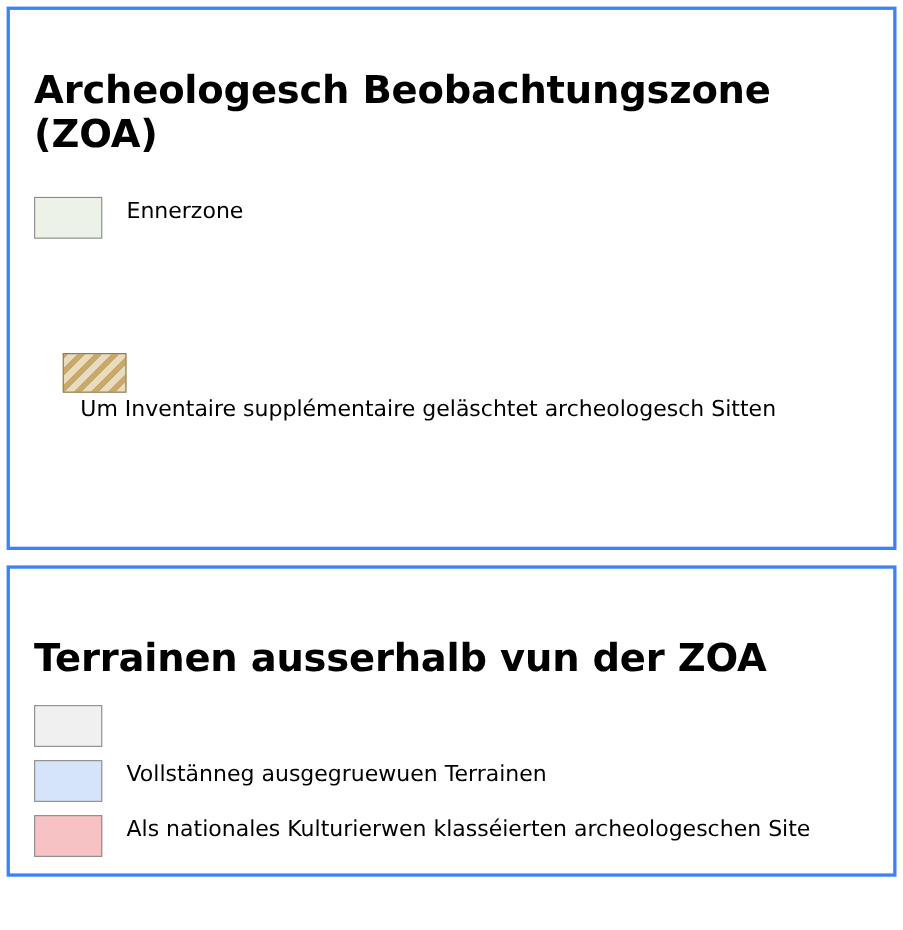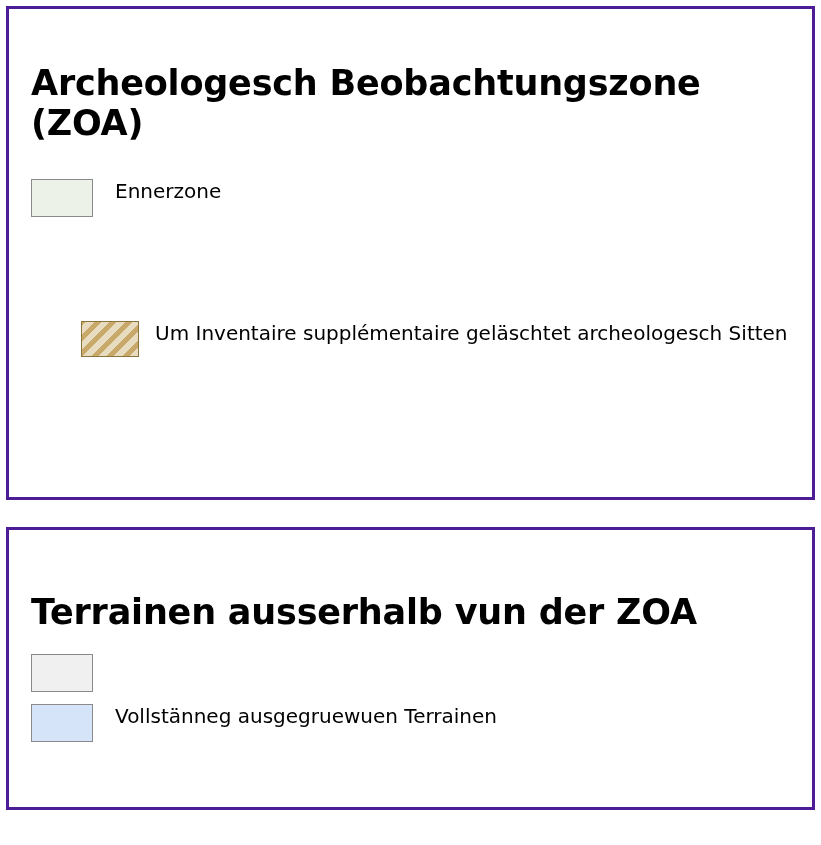--- a/index.html
+++ b/index.html
@@ -17,35 +17,34 @@
   }
   .page {
     width: 821px;
     height: 845px;
     position: relative;
     box-sizing: border-box;
     padding: 6px 8px;
   }
 
   .panel {
-    border: 3px solid #4c1d95;
+    border: 3px solid #3b82f6;
     background: #ffffff;
     box-sizing: border-box;
     position: absolute;
     left: 6px;
     right: 6px;
   }
   .panel-1 {
     top: 6px;
     height: 494px;
   }
   .panel-2 {
     top: 514px;
     height: 283px;
-    margin-top: 13px;
   }
 
   .panel-title {
     font-weight: bold;
     font-size: 35px;
     line-height: 1.15;
     letter-spacing: -0.2px;
     margin: 0;
     padding: 0;
   }
@@ -69,21 +68,21 @@
   }
   .panel-1 .legend-rows-a { top: 168px; }
   .panel-1 .legend-rows-b { top: 310px; }
   .panel-2 .legend-rows-a { top: 122px; }
 
   .row {
     display: flex;
     align-items: flex-start;
     margin-bottom: 10px;
   }
-  .row.indent { padding-left: 72px; }
+  .row.indent { padding-left: 48px; flex-direction: column; }
   .row.plain { padding-left: 22px; }
 
   .swatch {
     width: 62px;
     height: 38px;
     border: 1px solid #8a8a8a;
     box-sizing: border-box;
     flex: 0 0 auto;
     margin-top: 2px;
   }
@@ -153,16 +152,20 @@
     <h2 class="panel-title">Terrainen ausserhalb vun der ZOA</h2>
 
     <div class="legend-rows legend-rows-a">
       <div class="row plain">
         <div class="swatch" style="background:#f0f0f0;"></div>
       </div>
       <div class="row plain">
         <div class="swatch" style="background:#d6e4fa;"></div>
         <div class="swatch-label">Vollstänneg ausgegruewuen Terrainen</div>
       </div>
+      <div class="row plain">
+        <div class="swatch" style="background:#f7c2c4;"></div>
+        <div class="swatch-label">Als nationales Kulturierwen klasséierten archeologeschen Site</div>
+      </div>
     </div>
   </div>
 
 </div>
 
 </body></html>

